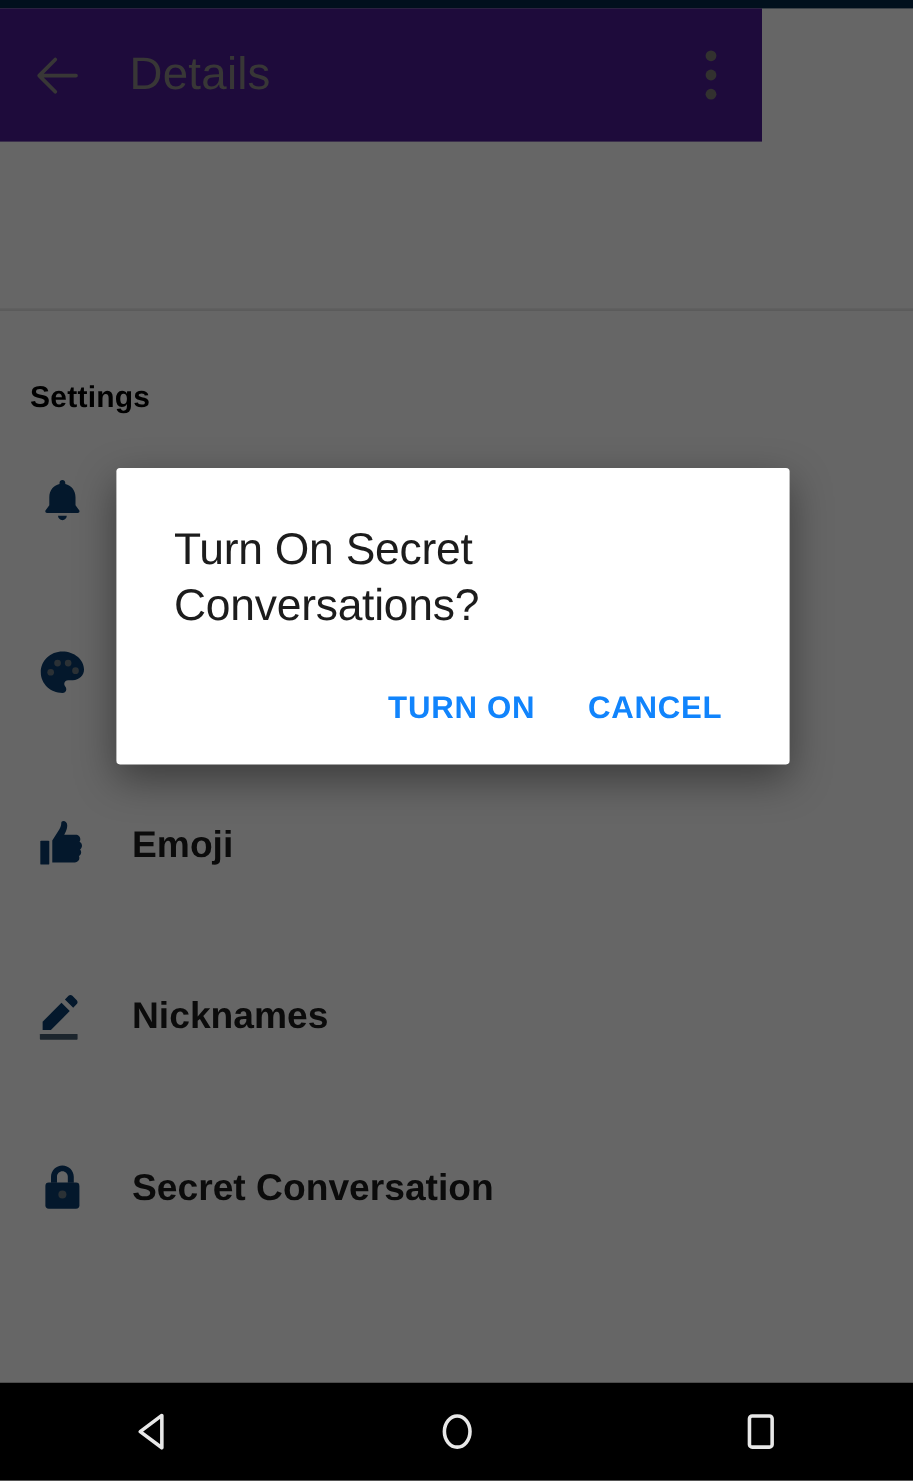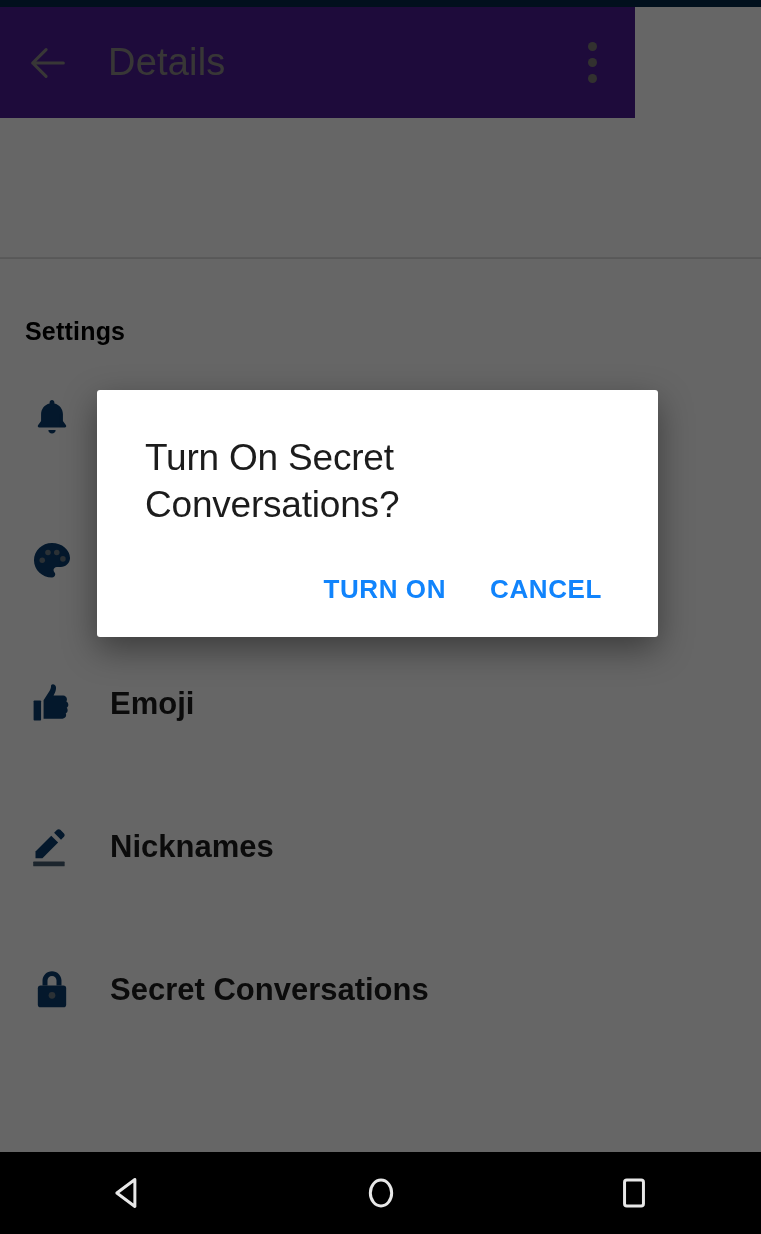--- a/index.html
+++ b/index.html
@@ -261,21 +261,21 @@
       </div>
 
       <div class="setting-row">
         <span class="setting-icon">
           <svg width="46" height="46" viewBox="0 0 24 24" aria-hidden="true">
             <path fill="#0a3d6e" d="M12 2.2c-2.75 0-4.95 2.2-4.95 4.9v2.6h2.6V7.1c0-1.3 1.07-2.35 2.35-2.35s2.35 1.05 2.35 2.35v2.6h2.6V7.1c0-2.7-2.2-4.9-4.95-4.9z"></path>
             <rect x="4.6" y="9.6" width="14.8" height="11.4" rx="1.5" fill="#0a3d6e"></rect>
             <circle cx="12" cy="14.8" r="1.75" fill="#6d7a85"></circle>
           </svg>
         </span>
-        <span class="setting-label">Secret Conversations</span>
+        <span class="setting-label">Secret Conversation</span>
       </div>
 
     </div>
   </div>
 
   <div class="app-bar">
     <div class="appbar-back">
       <span>
         <svg width="46" height="46" viewBox="0 0 24 24" aria-hidden="true">
           <path d="M20 12H4M4 12l7-7M4 12l7 7" stroke="#8d8b87" stroke-width="1.6" fill="none" stroke-linecap="round" stroke-linejoin="round"></path>

